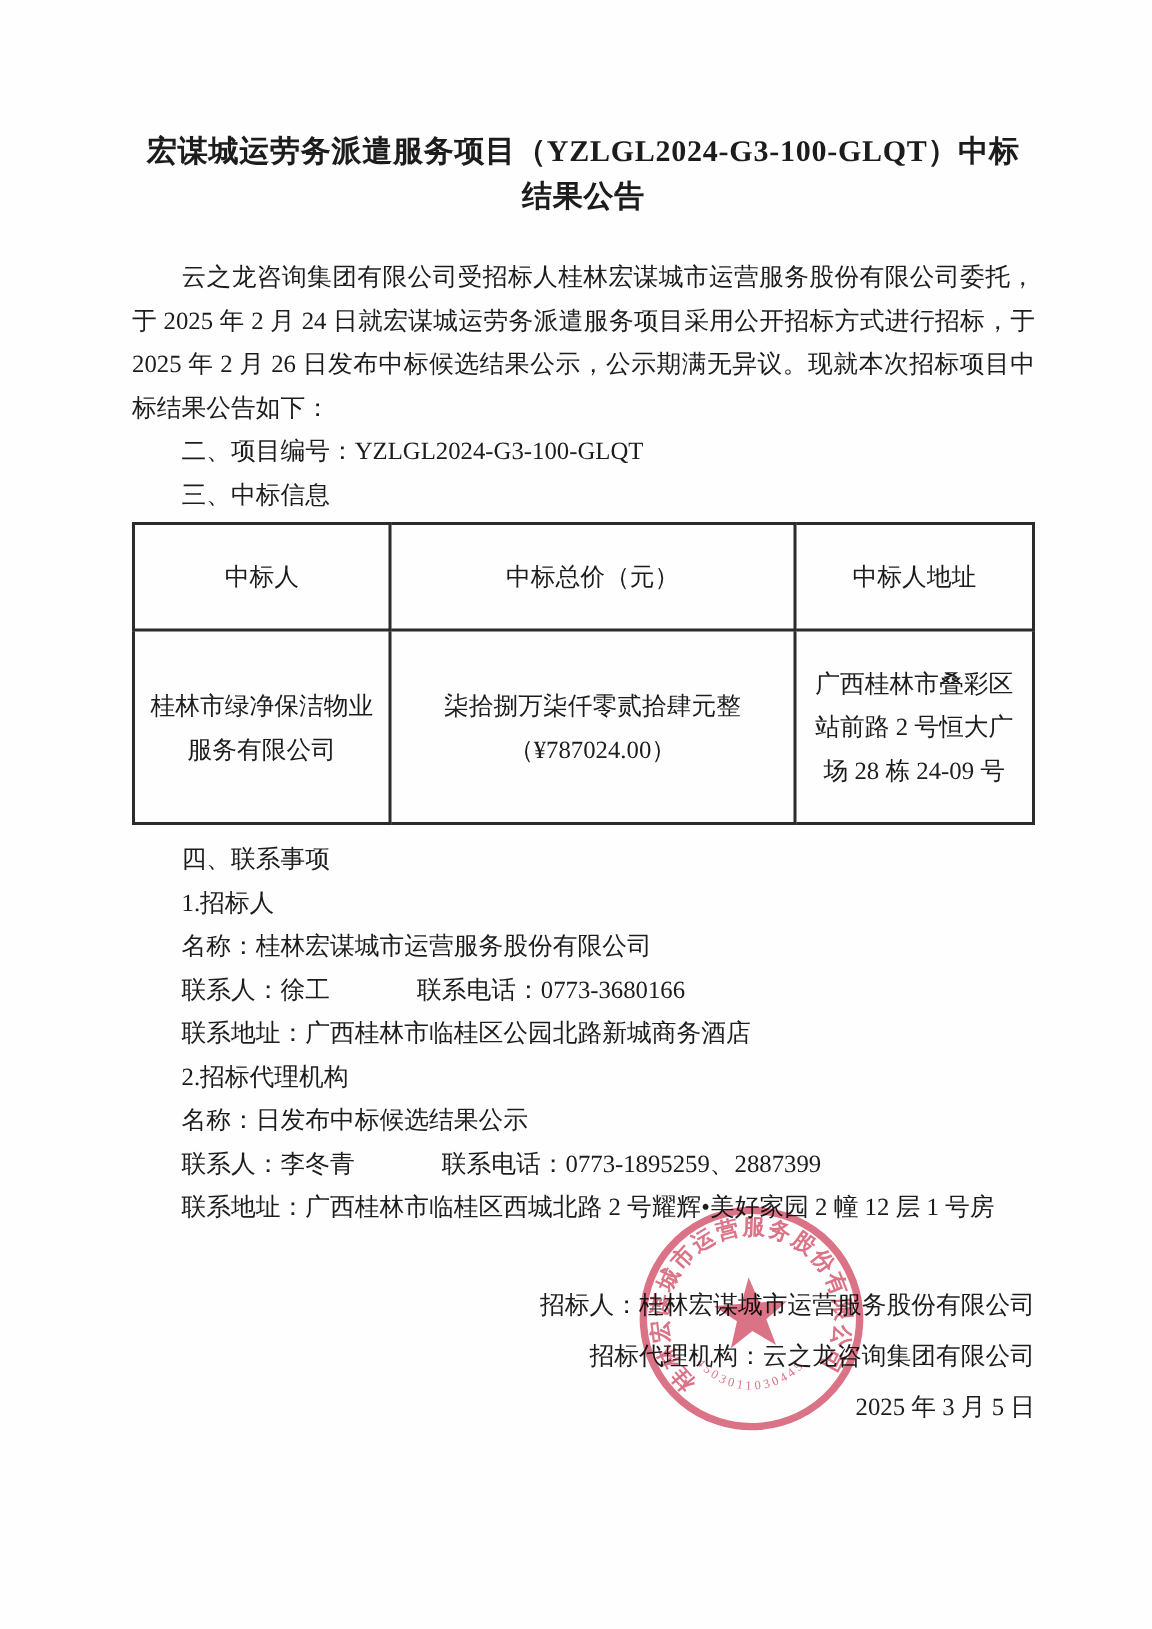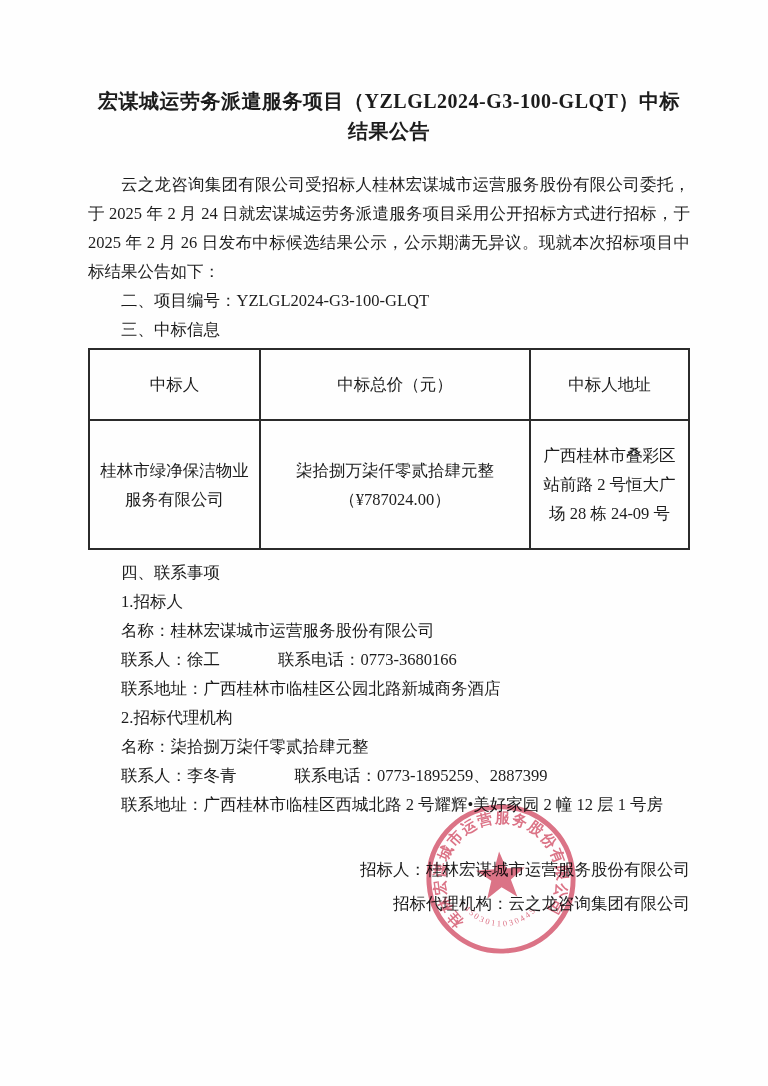--- a/index.html
+++ b/index.html
@@ -98,27 +98,28 @@
       </tr>
     </tbody>
   </table>
 
   <p class="item indent">四、联系事项</p>
   <p class="item indent">1.招标人</p>
   <p class="item indent">名称：桂林宏谋城市运营服务股份有限公司</p>
   <p class="item indent"><span>联系人：徐工</span><span class="gap"></span><span>联系电话：0773-3680166</span></p>
   <p class="item indent">联系地址：广西桂林市临桂区公园北路新城商务酒店</p>
   <p class="item indent">2.招标代理机构</p>
-  <p class="item indent">名称：柒拾捌万柒仟零贰拾肆元整</p>
+  <p class="item indent">名称：日发布中标候选结果公示</p>
   <p class="item indent"><span>联系人：李冬青</span><span class="gap"></span><span>联系电话：0773-1895259、2887399</span></p>
   <p class="item indent">联系地址：广西桂林市临桂区西城北路 2 号耀辉•美好家园 2 幢 12 层 1 号房</p>
 
   <div class="signature">
     <div>招标人：桂林宏谋城市运营服务股份有限公司</div>
     <div>招标代理机构：云之龙咨询集团有限公司</div>
+    <div>2025 年 3 月 5 日</div>
   </div>
 
   <svg class="seal" viewBox="0 0 160 160" aria-hidden="true">
     <circle cx="80" cy="80" r="73" fill="none" stroke="currentColor" stroke-width="5"></circle>
     <polygon points="80,52 73.9,69.6 55.3,69.97 70.1,81.2 64.7,99.0 80,88.4 95.3,99.0 89.9,81.2 104.7,69.97 86.1,69.6" fill="currentColor"></polygon>
     <path id="seal-ring-path" d="M 39.7,120.3 A 57,57 0 1,1 120.3,120.3" fill="none"></path>
     <text font-size="15" letter-spacing="1.5" fill="currentColor" font-weight="700">
       <textPath href="#seal-ring-path">桂林宏谋城市运营服务股份有限公司</textPath>
     </text>
     <path id="seal-number-path" d="M 40.7,107.5 A 48,48 0 0,0 119.3,107.5" fill="none"></path>

